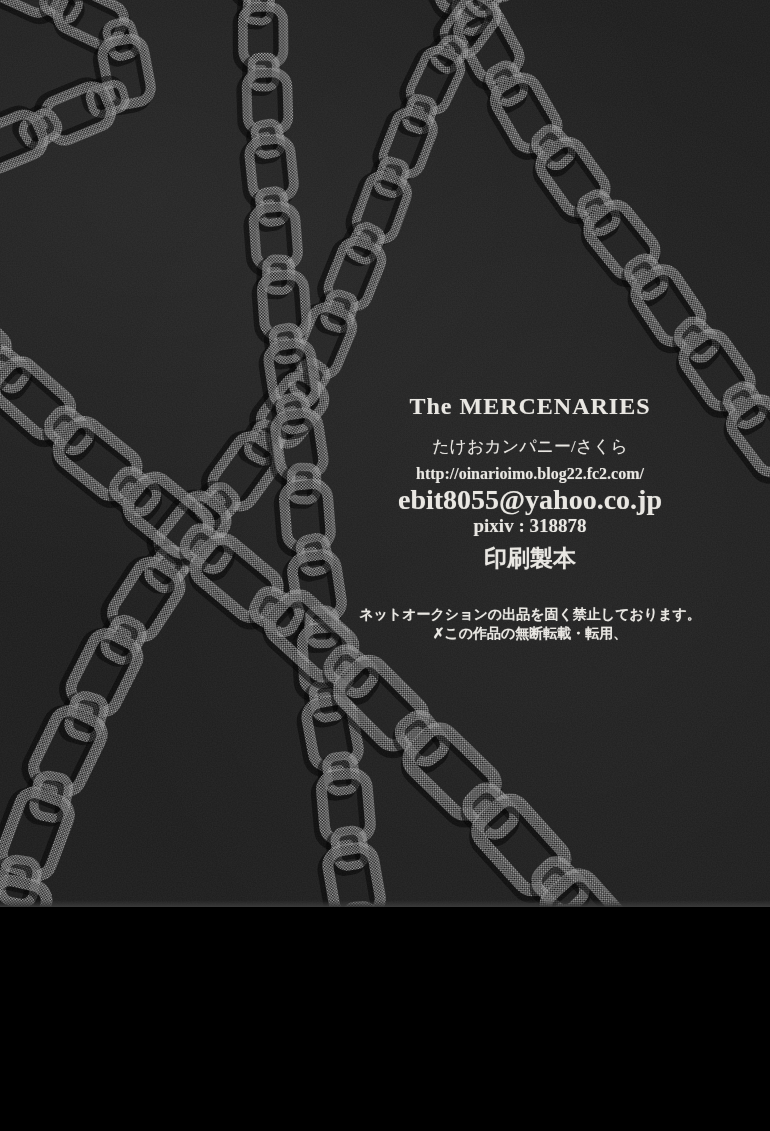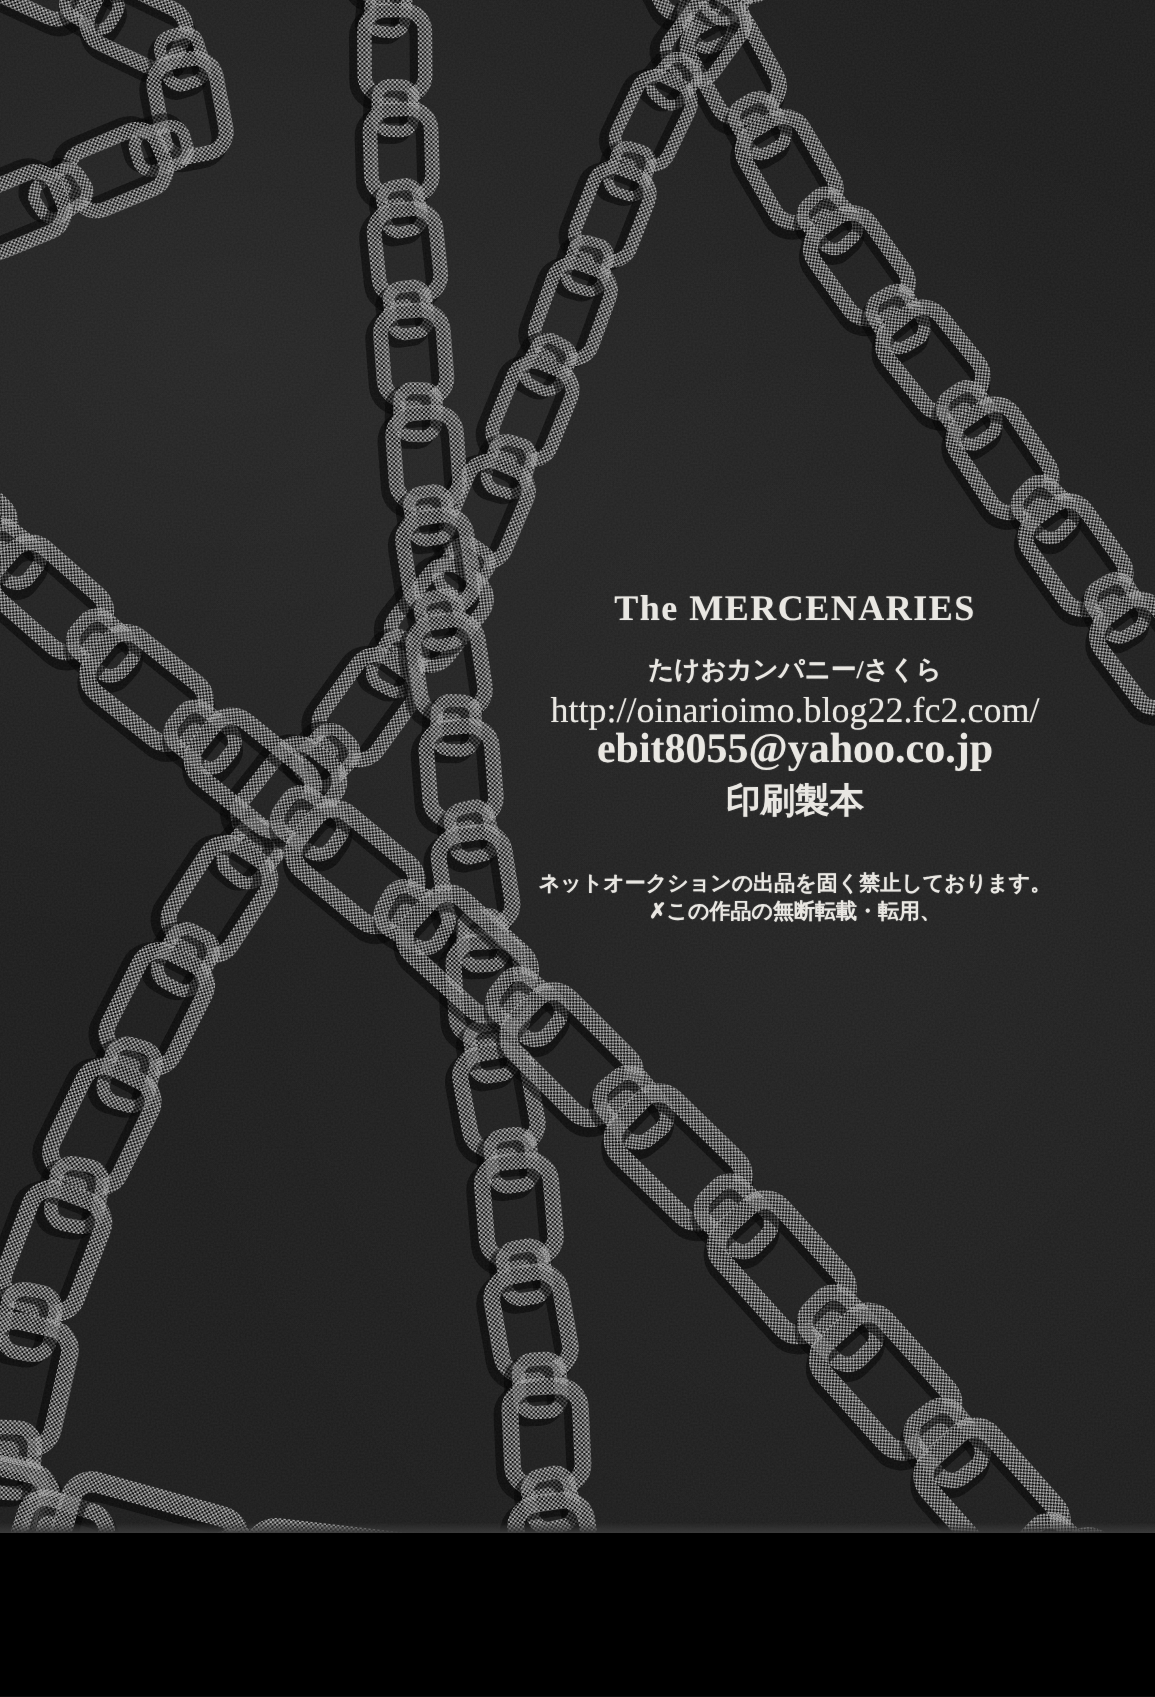--- a/index.html
+++ b/index.html
@@ -1,34 +1,34 @@
 <!DOCTYPE html>
 <html><head>
 <meta charset="utf-8">
 <style>
   html,body{margin:0;padding:0;background:#000;}
   .page{
-    position:relative;width:770px;height:1022px;overflow:hidden;
+    position:relative;width:770px;height:907px;overflow:hidden;
     background:
       radial-gradient(ellipse 900px 700px at 20% 22%, rgba(255,255,255,0.045), transparent 60%),
       radial-gradient(ellipse 800px 900px at 72% 58%, rgba(255,255,255,0.03), transparent 60%),
       radial-gradient(ellipse 1300px 1500px at 50% 48%, rgba(0,0,0,0) 55%, rgba(0,0,0,0.45) 100%),
       #1d1d1d;
     font-family:"Liberation Serif","DejaVu Serif",serif;
   }
   .chains{position:absolute;left:0;top:0;}
   .credits{
     position:absolute;left:340px;top:392px;width:380px;
     text-align:center;color:#eae8e3;
     text-shadow:0 0 1px rgba(255,255,255,0.35);
   }
   .title {font-size:24px;font-weight:bold;letter-spacing:1px;line-height:28px;}
   .date  {font-size:17px;font-weight:bold;line-height:20px;}
-  .circle{font-size:17px;font-weight:bold;line-height:21px;margin-top:16px;}
-  .url   {font-size:24px;font-weight:normal;line-height:26px;margin-top:4px;}
+  .circle{font-size:17px;font-weight:normal;line-height:21px;margin-top:16px;}
+  .url   {font-size:16px;font-weight:bold;line-height:26px;margin-top:4px;}
   .email {font-size:28px;font-weight:bold;line-height:24px;margin-top:1px;text-align:center;}
   .pixiv {font-size:19px;font-weight:bold;line-height:22px;margin-top:3px;}
   .print1{font-size:23px;font-weight:bold;line-height:22px;margin-top:11px;}
   .print2{font-size:18px;font-weight:bold;line-height:23px;}
   .warn  {font-size:14px;font-weight:bold;line-height:19px;margin-top:35px;}
   .noise{position:absolute;left:0;top:0;opacity:.08;pointer-events:none;}
   .bottom-edge{
     position:absolute;left:0;bottom:0;width:100%;height:7px;
     background:linear-gradient(rgba(0,0,0,0), #3a3a3a);
   }
@@ -557,20 +557,21 @@
           <rect x="-58.0" y="-33.0" width="116.0" height="66.0" rx="15.0" fill="none" stroke="url(#ht)" stroke-width="14.0"></rect>
         </g>
       </g>
     </svg>
 
   <div class="credits">
     <div class="title">The MERCENARIES</div>
     <div class="circle">たけおカンパニー/さくら</div>
     <div class="url">http://oinarioimo.blog22.fc2.com/</div>
     <div class="email">ebit8055@yahoo.co.jp</div>
+    <div class="pixiv">pixiv : 318878</div>
     <div class="print1">印刷製本</div>
     <div class="warn">
       <div>ネットオークションの出品を固く禁止しております。</div>
       <div>✗この作品の無断転載・転用、</div>
     </div>
   </div>
 
   <svg class="noise" width="770" height="1131">
     <filter id="nz">
       <feTurbulence type="fractalNoise" baseFrequency="0.8" numOctaves="2" seed="7"></feTurbulence>

